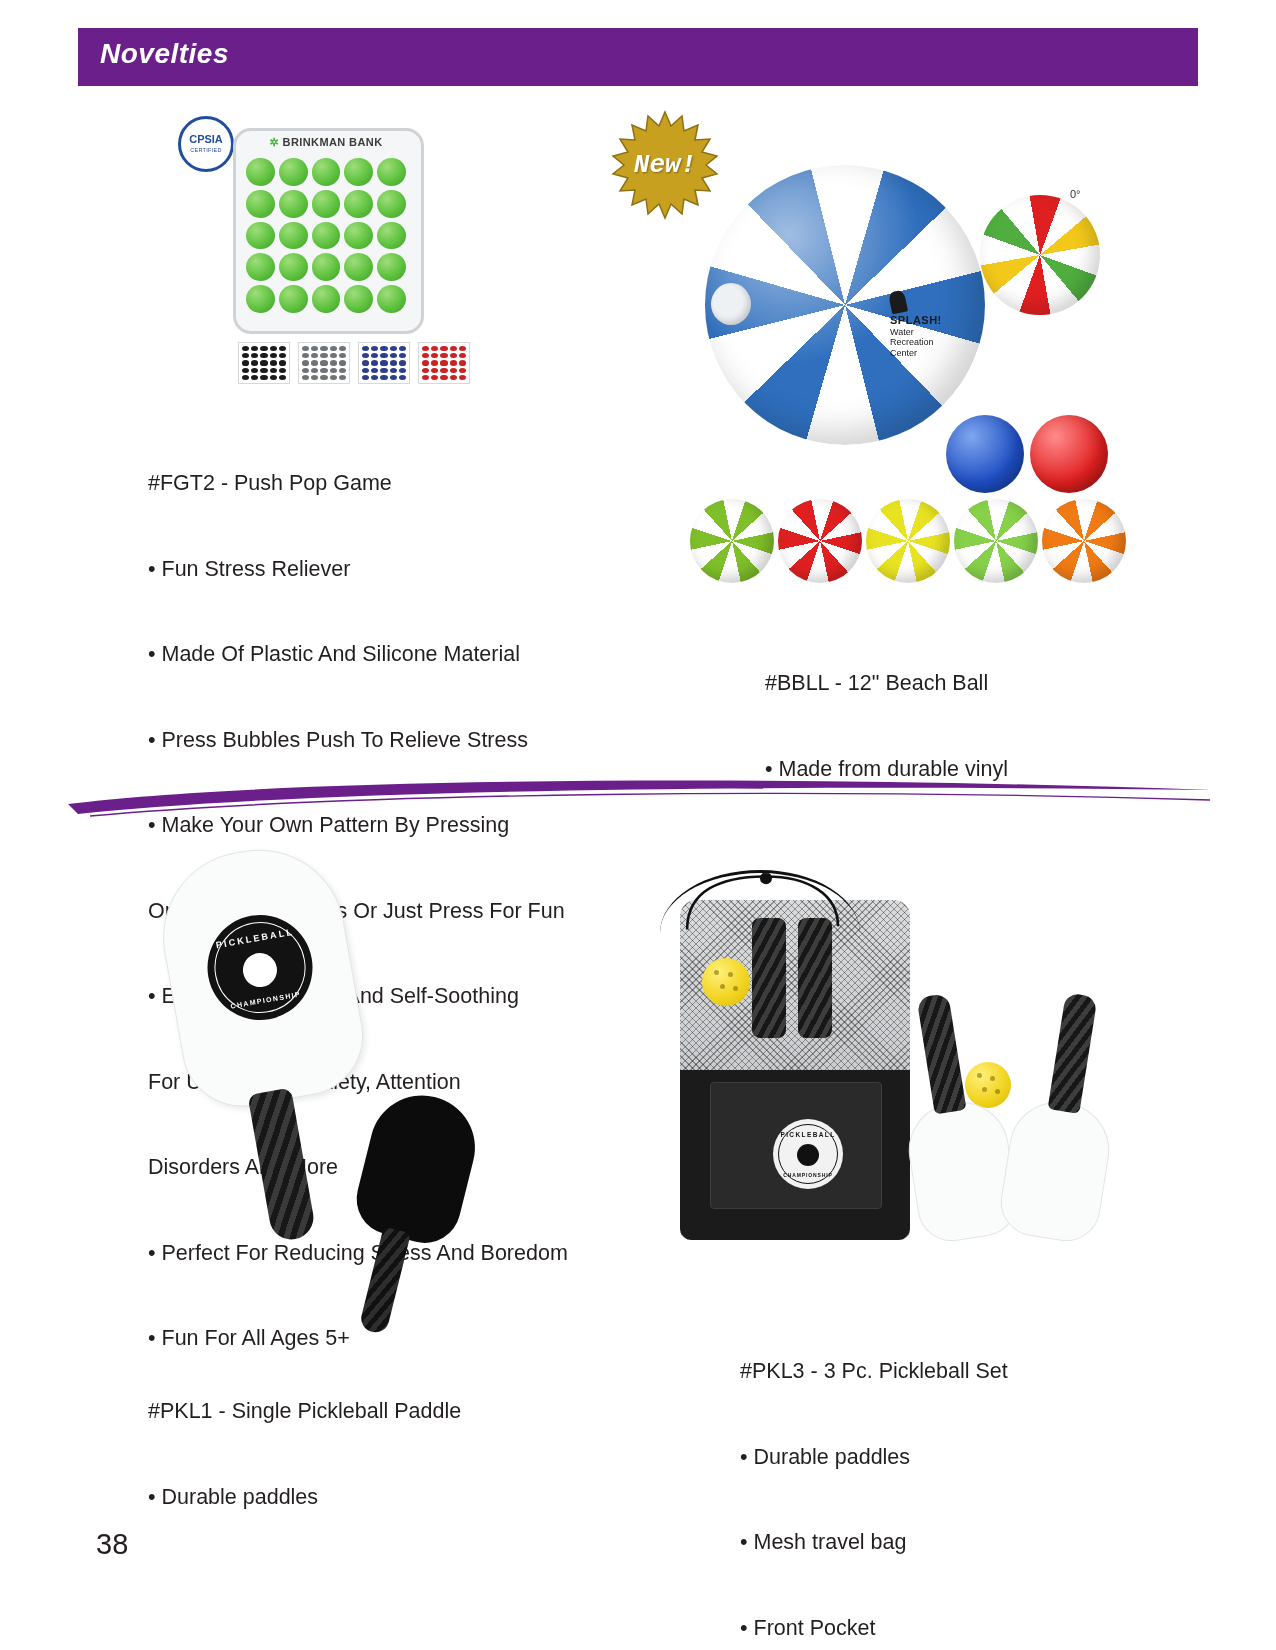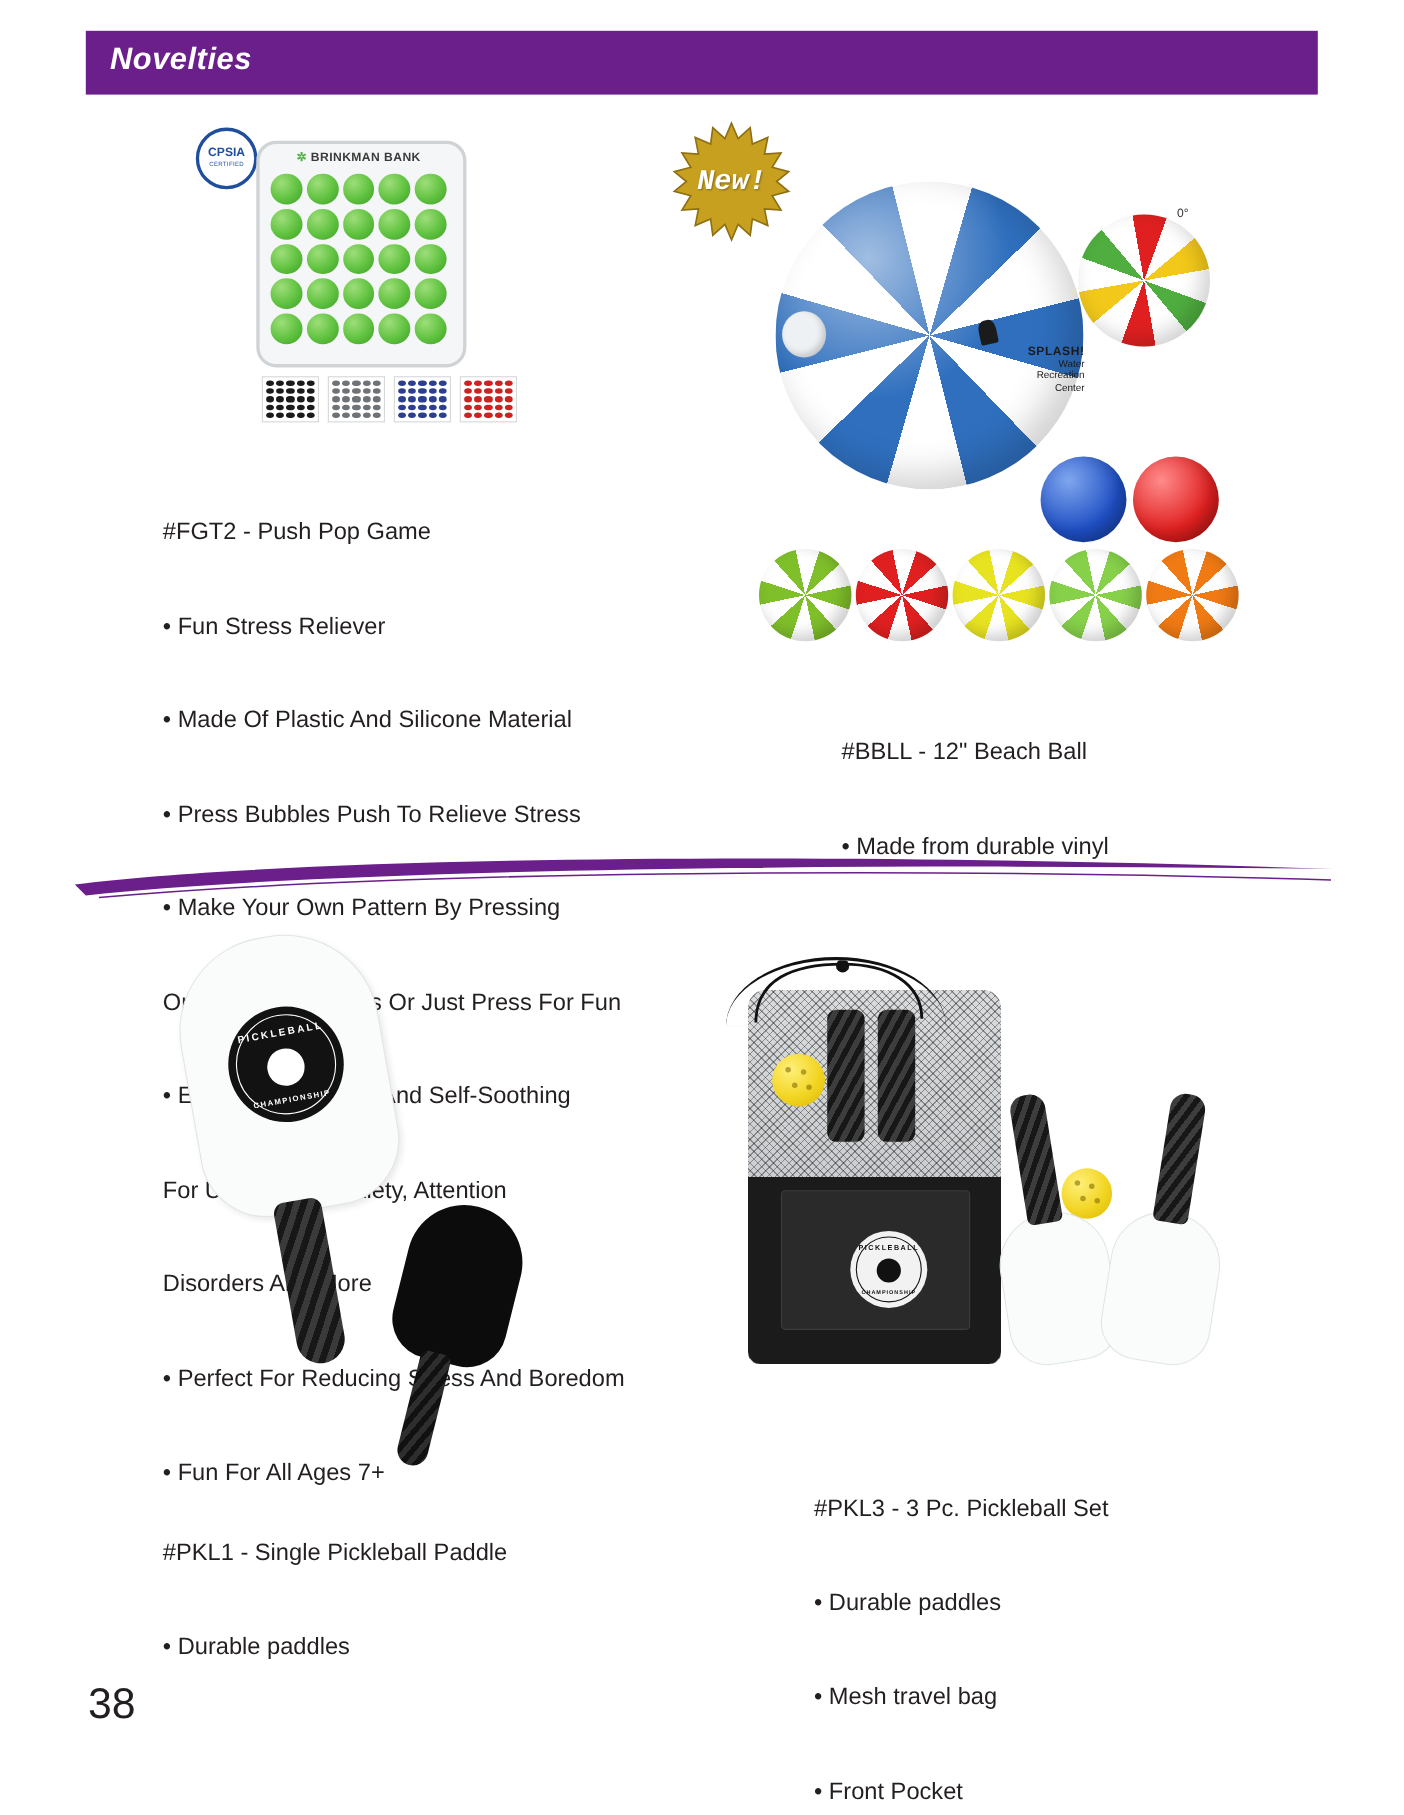--- a/index.html
+++ b/index.html
@@ -46,23 +46,23 @@
   }
   .desc .title {
     display: block;
   }
   .desc .bullet {
     display: block;
   }
 
   .page-number {
     position: absolute;
-    left: 80px;
+    left: 96px;
     top: 1528px;
-    font-size: 39px;
+    font-size: 29px;
     color: #231f20;
   }
 
   
   .divider {
     position: absolute;
     left: 60px;
     top: 770px;
     width: 1160px;
     height: 50px;
@@ -205,21 +205,20 @@
     box-shadow: inset -3px -3px 6px rgba(0,0,0,.18);
   }
   .imprint {
     position: absolute;
     left: 185px;
     top: 126px;
     width: 96px;
     font-size: 9px;
     line-height: 10.5px;
     color: #1b1b1b;
-    text-align: right;
   }
   .imprint b { font-size: 11px; letter-spacing: .5px; }
   .imprint .fin {
     display: block;
     width: 16px; height: 22px;
     margin-bottom: 2px;
     background: #1b1b1b;
     border-radius: 40% 40% 10% 10%;
     transform: rotate(-12deg);
   }
@@ -596,21 +595,21 @@
   <span class="title">#FGT2 - Push Pop Game</span>
   <span class="bullet">• Fun Stress Reliever</span>
   <span class="bullet">• Made Of Plastic And Silicone Material</span>
   <span class="bullet">• Press Bubbles Push To Relieve Stress</span>
   <span class="bullet">• Make Your Own Pattern By Pressing</span>
   <span class="bullet">On Different Bubbles Or Just Press For Fun</span>
   <span class="bullet">• Encourages Focus And Self-Soothing</span>
   <span class="bullet">For Users With Anxiety, Attention</span>
   <span class="bullet">Disorders And More</span>
   <span class="bullet">• Perfect For Reducing Stress And Boredom</span>
-  <span class="bullet">• Fun For All Ages 7+</span>
+  <span class="bullet">• Fun For All Ages 5+</span>
 </div>
 
 <div class="bbll-area">
 
   <div class="newburst">
     <svg width="110" height="110" viewBox="0 0 110 110">
       <polygon points="55,2 61,16 72,6 74,21 88,15 85,30 100,29 92,42 107,46 96,55 107,64 92,68 100,81 85,80 88,95 74,89 72,104 61,94 55,108 49,94 38,104 36,89 22,95 25,80 10,81 18,68 3,64 14,55 3,46 18,42 10,29 25,30 22,15 36,21 38,6 49,16" fill="#c8a020" stroke="#8d6f14" stroke-width="1.5"></polygon>
     </svg>
     <span>New!</span>
   </div>

